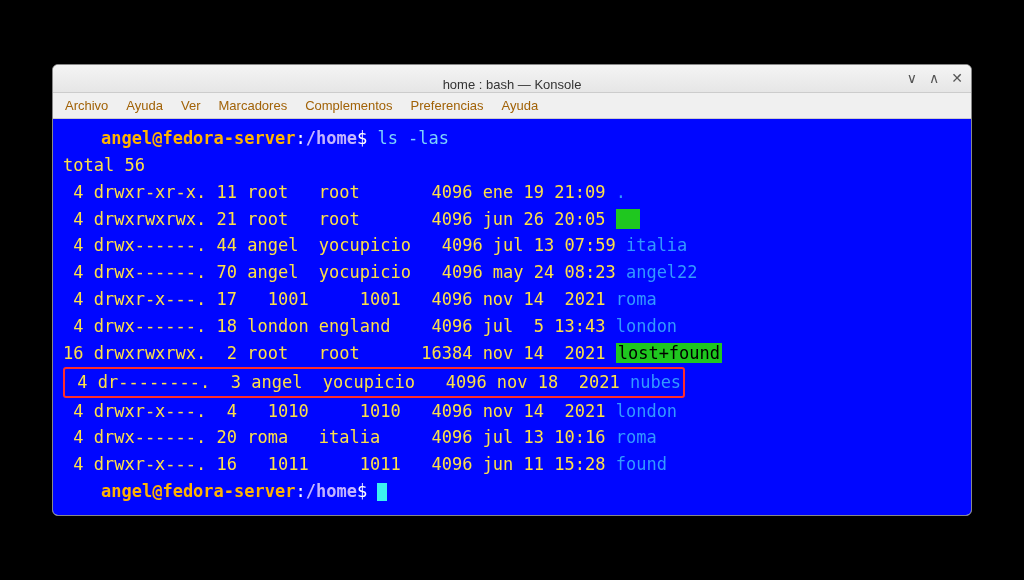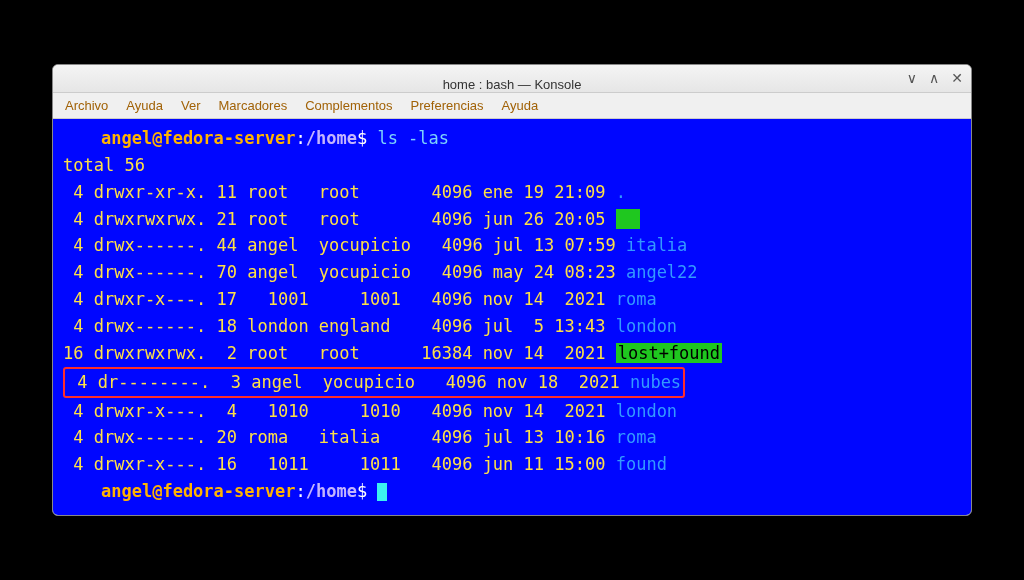--- a/index.html
+++ b/index.html
@@ -115,17 +115,17 @@
 <span class="c-text"> 4 drwxr-xr-x. 11 root   root       4096 ene 19 21:09 </span><span class="c-dir">.</span>
 <span class="c-text"> 4 drwxrwxrwx. 21 root   root       4096 jun 26 20:05 </span><span class="hl-green">  </span>
 <span class="c-text"> 4 drwx------. 44 angel  yocupicio   4096 jul 13 07:59 </span><span class="c-dir">italia</span>
 <span class="c-text"> 4 drwx------. 70 angel  yocupicio   4096 may 24 08:23 </span><span class="c-dir">angel22</span>
 <span class="c-text"> 4 drwxr-x---. 17   1001     1001   4096 nov 14  2021 </span><span class="c-dir">roma</span>
 <span class="c-text"> 4 drwx------. 18 london england    4096 jul  5 13:43 </span><span class="c-dir">london</span>
 <span class="c-text">16 drwxrwxrwx.  2 root   root      16384 nov 14  2021 </span><span class="hl-lf">lost+found</span>
 <span class="redbox"><span class="c-text"> 4 dr--------.  3 angel  yocupicio   4096 nov 18  2021 </span><span class="c-dir">nubes</span></span>
 <span class="c-text"> 4 drwxr-x---.  4   1010     1010   4096 nov 14  2021 </span><span class="c-dir">london</span>
 <span class="c-text"> 4 drwx------. 20 roma   italia     4096 jul 13 10:16 </span><span class="c-dir">roma</span>
-<span class="c-text"> 4 drwxr-x---. 16   1011     1011   4096 jun 11 15:00 </span><span class="c-dir">found</span>
+<span class="c-text"> 4 drwxr-x---. 16   1011     1011   4096 jun 11 15:28 </span><span class="c-dir">found</span>
 <span class="c-user">angel@fedora-server</span><span class="c-dollar">:</span><span class="c-path">/home</span><span class="c-dollar">$ </span><span class="cursor"></span></div>
   </div>
 
 </div>
 
 </body></html>

